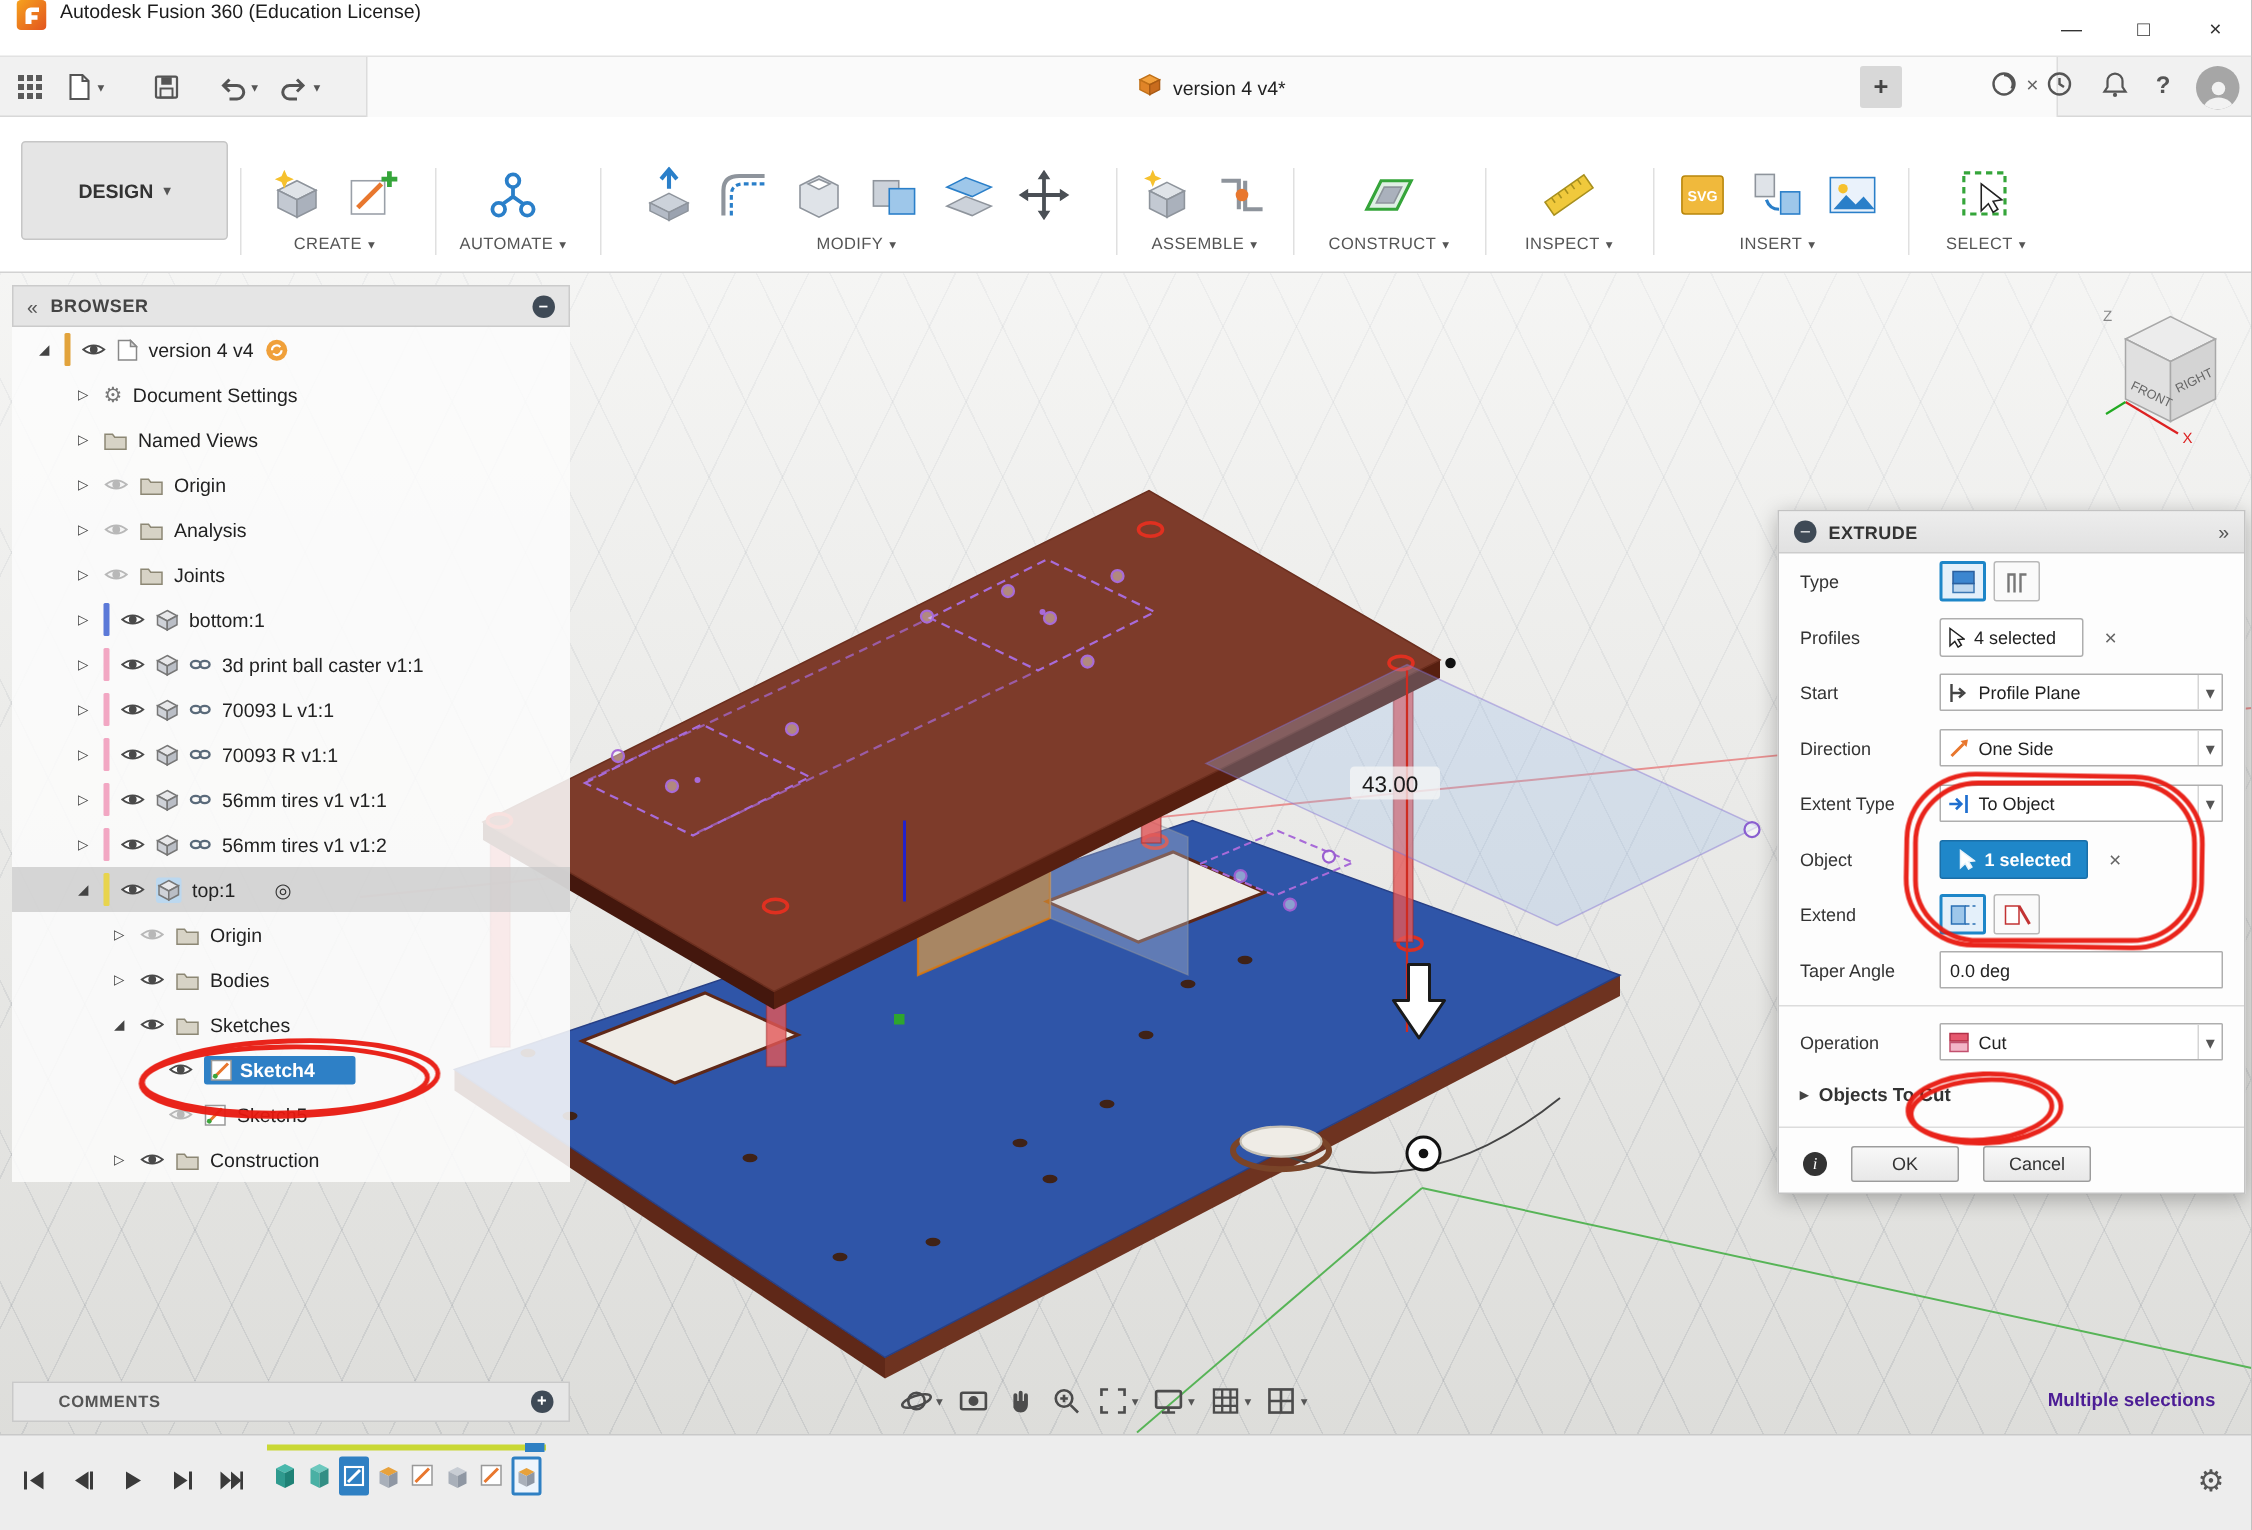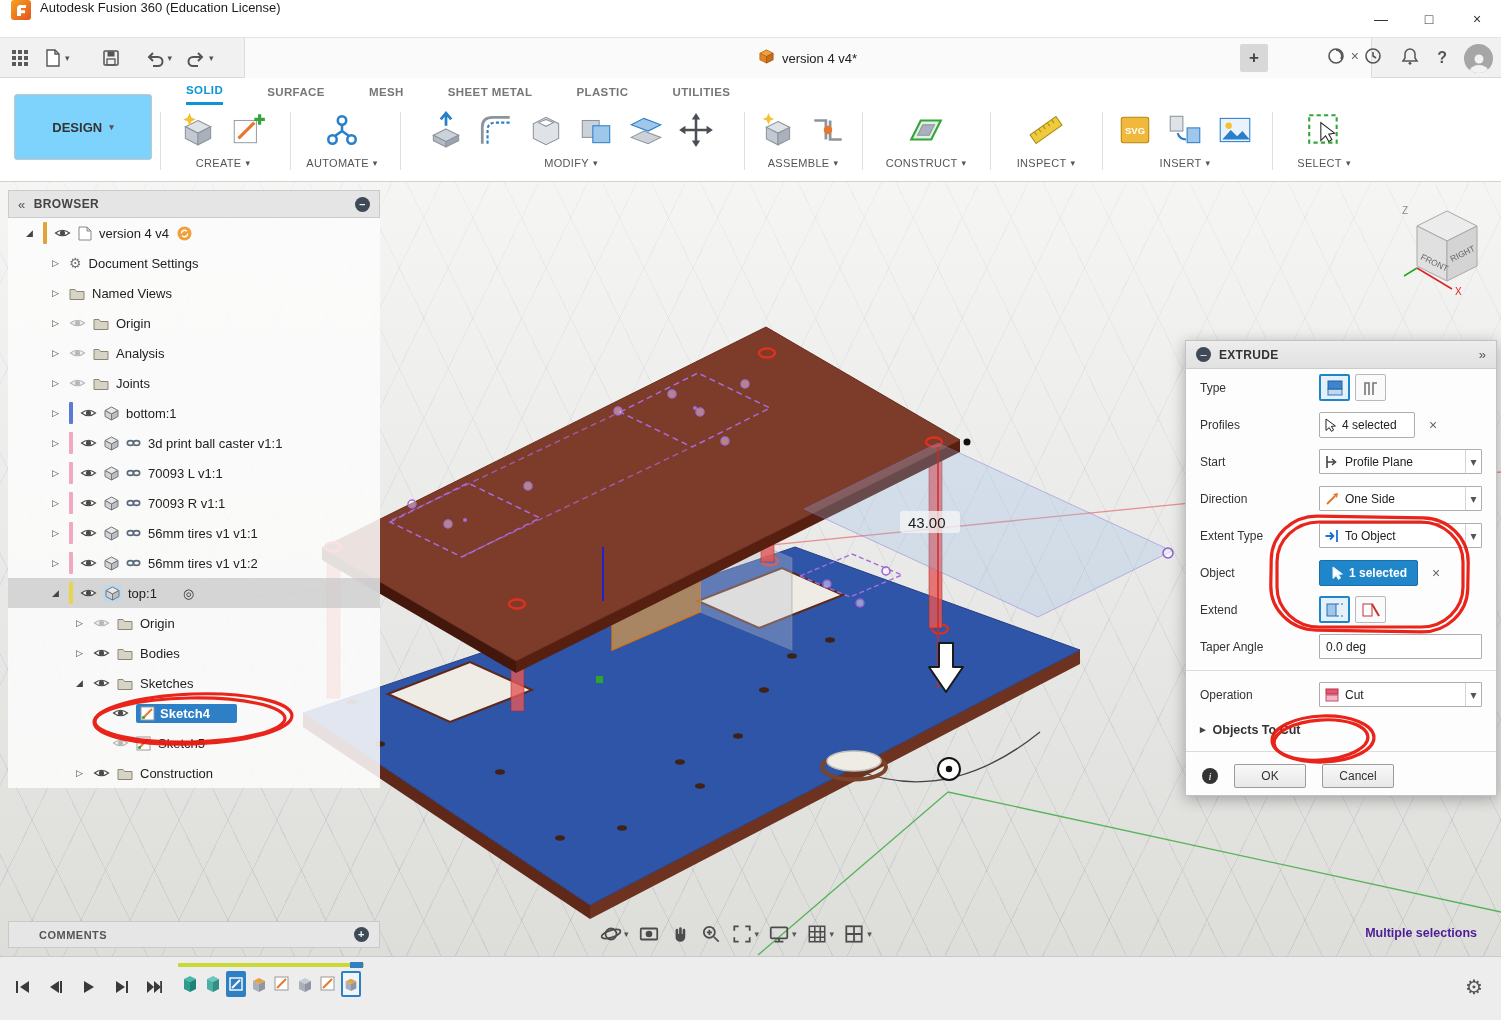--- a/index.html
+++ b/index.html
@@ -34,21 +34,21 @@
   .help{font-size:16px;font-weight:bold;color:#555;}
 
   
   .ribbon{position:absolute;left:0;top:78px;width:1501px;height:104px;background:#fff;
           border-bottom:1px solid #d2d2d2;z-index:10;}
   .rtabs{position:absolute;left:186px;top:0;height:27px;display:flex;gap:44px;align-items:center;}
   .rtab{font-size:11.5px;font-weight:bold;letter-spacing:.4px;color:#777;height:27px;
         display:flex;align-items:center;white-space:nowrap;}
   .rtab.active{color:#0a96d5;border-bottom:3px solid #0a96d5;}
   .design-btn{position:absolute;left:14px;top:16px;width:138px;height:66px;border:1px solid #c6c6c6;
-              border-radius:3px;background:#7dd3fc;display:flex;align-items:center;justify-content:center;
+              border-radius:3px;background:#e5e5e5;display:flex;align-items:center;justify-content:center;
               gap:7px;font-size:13px;font-weight:bold;color:#333;}
   .rgroup{position:absolute;top:28px;height:72px;text-align:center;}
   .ricons{display:flex;justify-content:center;align-items:center;gap:4px;height:48px;}
   .ricon{width:46px;height:46px;display:flex;align-items:center;justify-content:center;}
   .rlabel{font-size:11px;color:#555;margin-top:3px;display:flex;justify-content:center;
           align-items:center;gap:4px;letter-spacing:.3px;}
   .rsep{position:absolute;top:34px;height:58px;width:1px;background:#e0e0e0;}
 
   
   .viewport{position:absolute;left:0;top:182px;width:1501px;height:774px;z-index:0;
@@ -94,21 +94,21 @@
 
   
   .dialog{position:absolute;left:1185px;top:340px;width:312px;background:#fdfdfd;
           border:1px solid #c3c3c3;box-shadow:0 3px 14px rgba(0,0,0,.30);z-index:6;font-size:12px;}
   .dhead{height:28px;background:linear-gradient(#ededed,#e1e1e1);border-bottom:1px solid #cccccc;
          display:flex;align-items:center;padding:0 10px;gap:8px;}
   .dhead .dttl{font-weight:bold;font-size:12px;color:#333;letter-spacing:.3px;}
   .dhead .chevr{margin-left:auto;color:#555;font-size:13px;}
   .drow{height:37px;display:flex;align-items:center;padding:0 14px;}
   .dlabel{width:93px;flex:none;color:#333;}
-  .dctrl{flex:1;display:flex;align-items:center;margin-left:26px;}
+  .dctrl{flex:1;display:flex;align-items:center;}
   .dropdown{flex:1;height:25px;border:1px solid #aeaeae;background:#fff;display:flex;
             align-items:center;gap:5px;padding-left:4px;border-radius:1px;}
   .dropdown .dval{flex:1;color:#222;white-space:nowrap;overflow:hidden;}
   .dropdown .dd{width:16px;border-left:1px solid #d5d5d5;align-self:stretch;display:flex;
                 align-items:center;justify-content:center;color:#555;}
   .dinput{flex:1;height:25px;border:1px solid #aeaeae;background:#fff;display:flex;align-items:center;
           padding-left:6px;border-radius:1px;color:#222;}
   .icobtn{width:31px;height:27px;border:1px solid #b9b9b9;background:#fafafa;border-radius:2px;
           display:flex;align-items:center;justify-content:center;margin-right:5px;}
   .icobtn.active{border:2px solid #1d86c8;background:#e4f0fa;}
@@ -250,28 +250,20 @@
       <span class="avatar">
         <svg width="24" height="22" viewBox="0 0 24 22">
             <circle cx="12" cy="8" r="4.5" fill="#f2f2f2"></circle>
             <path d="M2 22 a10 8 0 0 1 20 0 z" fill="#f2f2f2"></path>
           </svg>
       </span>
     </div>
   </div>
 
   <div class="ribbon">
-    <div class="rtabs">
-      <span class="rtab active">SOLID</span>
-      <span class="rtab">SURFACE</span>
-      <span class="rtab">MESH</span>
-      <span class="rtab">SHEET METAL</span>
-      <span class="rtab">PLASTIC</span>
-      <span class="rtab">UTILITIES</span>
-    </div>
 
     <div class="design-btn">
       <span>DESIGN</span>
       <span class="caret">▾</span>
     </div>
 
     <div class="rsep" style="left:160px"></div>
 
     <div class="rgroup" style="left:164px;width:118px">
       <div class="ricons">

